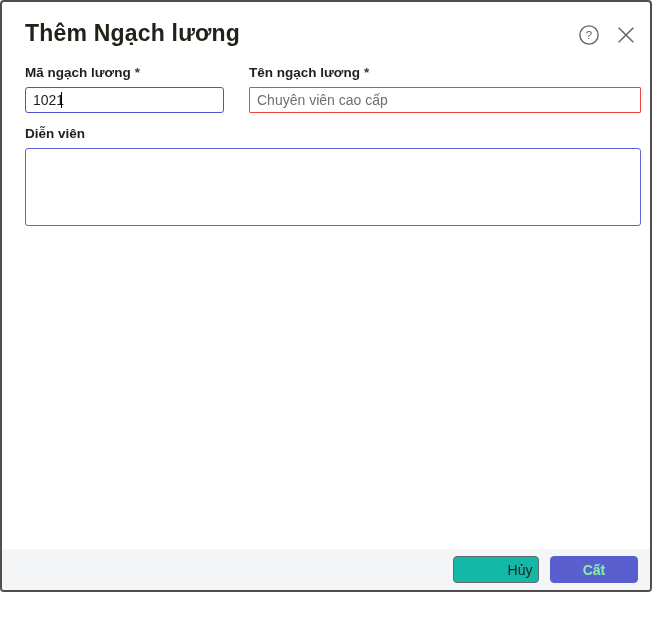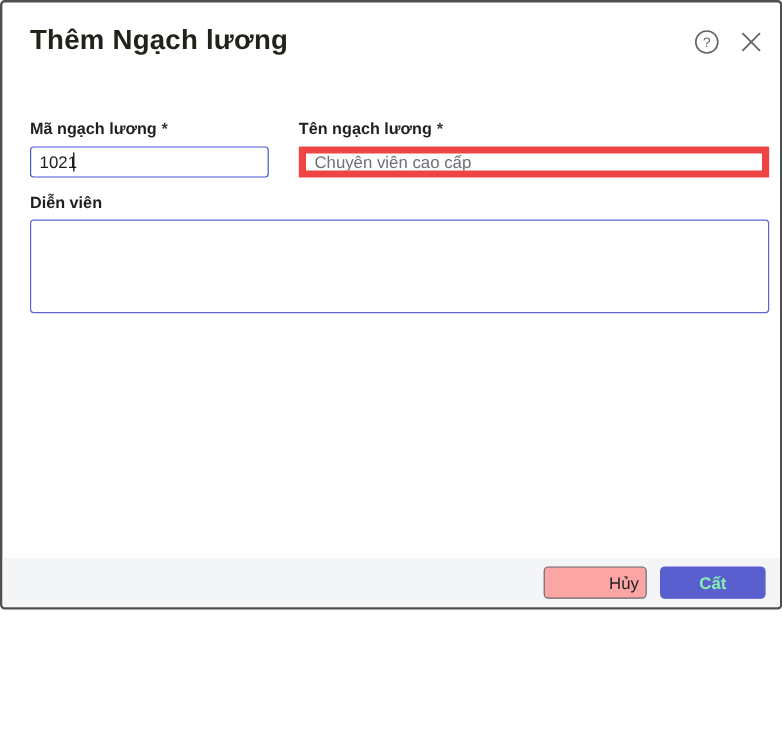--- a/index.html
+++ b/index.html
@@ -1,21 +1,21 @@
 <!DOCTYPE html>
 <html><head>
 <meta charset="utf-8">
 <style>
   * { box-sizing: border-box; margin: 0; padding: 0; }
   html, body { width: 652px; height: 620px; background: #fff; }
   body { font-family: "Liberation Sans", sans-serif; }
 
   .dialog {
     position: relative;
-    width: 652px; height: 508px;
+    width: 652px; height: 592px;
     background: #ffffff;
     border: 2px solid #4f4f4f;
     border-radius: 4px;
     display: flex; flex-direction: column;
     overflow: hidden;
   }
 
   .dialog-header {
     display: flex; align-items: flex-start; justify-content: space-between;
     padding: 18px 12px 10px 23px;
@@ -25,34 +25,34 @@
     letter-spacing: 0.2px;
   }
   .header-icons { display: flex; align-items: center; gap: 13px; padding-top: 3px; }
   .icon-btn {
     width: 24px; height: 24px; display: flex; align-items: center; justify-content: center;
     cursor: pointer; background: none; border: none;
   }
 
   .form-area { padding: 8px 9px 0 23px; }
   .form-row { display: flex; gap: 25px; }
-  .field { display: flex; flex-direction: column; margin-top: 35px; }
+  .field { display: flex; flex-direction: column; }
   .field-code { width: 199px; }
   .field-name { flex: 1; justify-content: space-between; }
   .field-desc { margin-top: 13px; }
 
   .field-label {
     font-size: 13.5px; font-weight: 700; color: #1f1f1f;
     margin-bottom: 7px; line-height: 15px;
   }
   .required-mark { font-weight: 700; color: #3a3a3a; margin-left: 4px; }
 
   .text-input {
     height: 26px; width: 100%;
-    border: 6px solid #ef4444; border-radius: 1px;
+    border: 1px solid #ef4444; border-radius: 1px;
     font-family: "Liberation Sans", sans-serif;
     font-size: 14px; color: #1f1f1f;
     padding: 0 7px; outline: none; background: #fff;
   }
   .text-input::placeholder { color: #6e6e76; opacity: 1; }
   .input-wrap { position: relative; width: 100%; }
   .input-focused { border: 1px solid #4a55cf; border-radius: 3px; }
   .caret {
     position: absolute; left: 36px; top: 5px;
     width: 1px; height: 16px; background: #000;
@@ -76,21 +76,21 @@
     display: flex; align-items: center; justify-content: flex-end;
     gap: 11px; padding-right: 12px;
   }
   .btn {
     height: 27px; border-radius: 4px; font-size: 14px;
     font-family: "Liberation Sans", sans-serif;
     display: flex; align-items: center; justify-content: center;
     cursor: pointer;
   }
   .btn-cancel {
-    width: 86px; background: #fca5a5;
+    width: 86px; background: #14b8a6;
     border: 1px solid #69696e; color: #1f1f1f; font-weight: 500; padding-left: 48px;
   }
   .btn-save {
     width: 88px; background: #5a5fd0;
     border: 1px solid #5a5fd0; color: #86efac; font-weight: 700;
   }
 </style>
 </head>
 <body>
 

